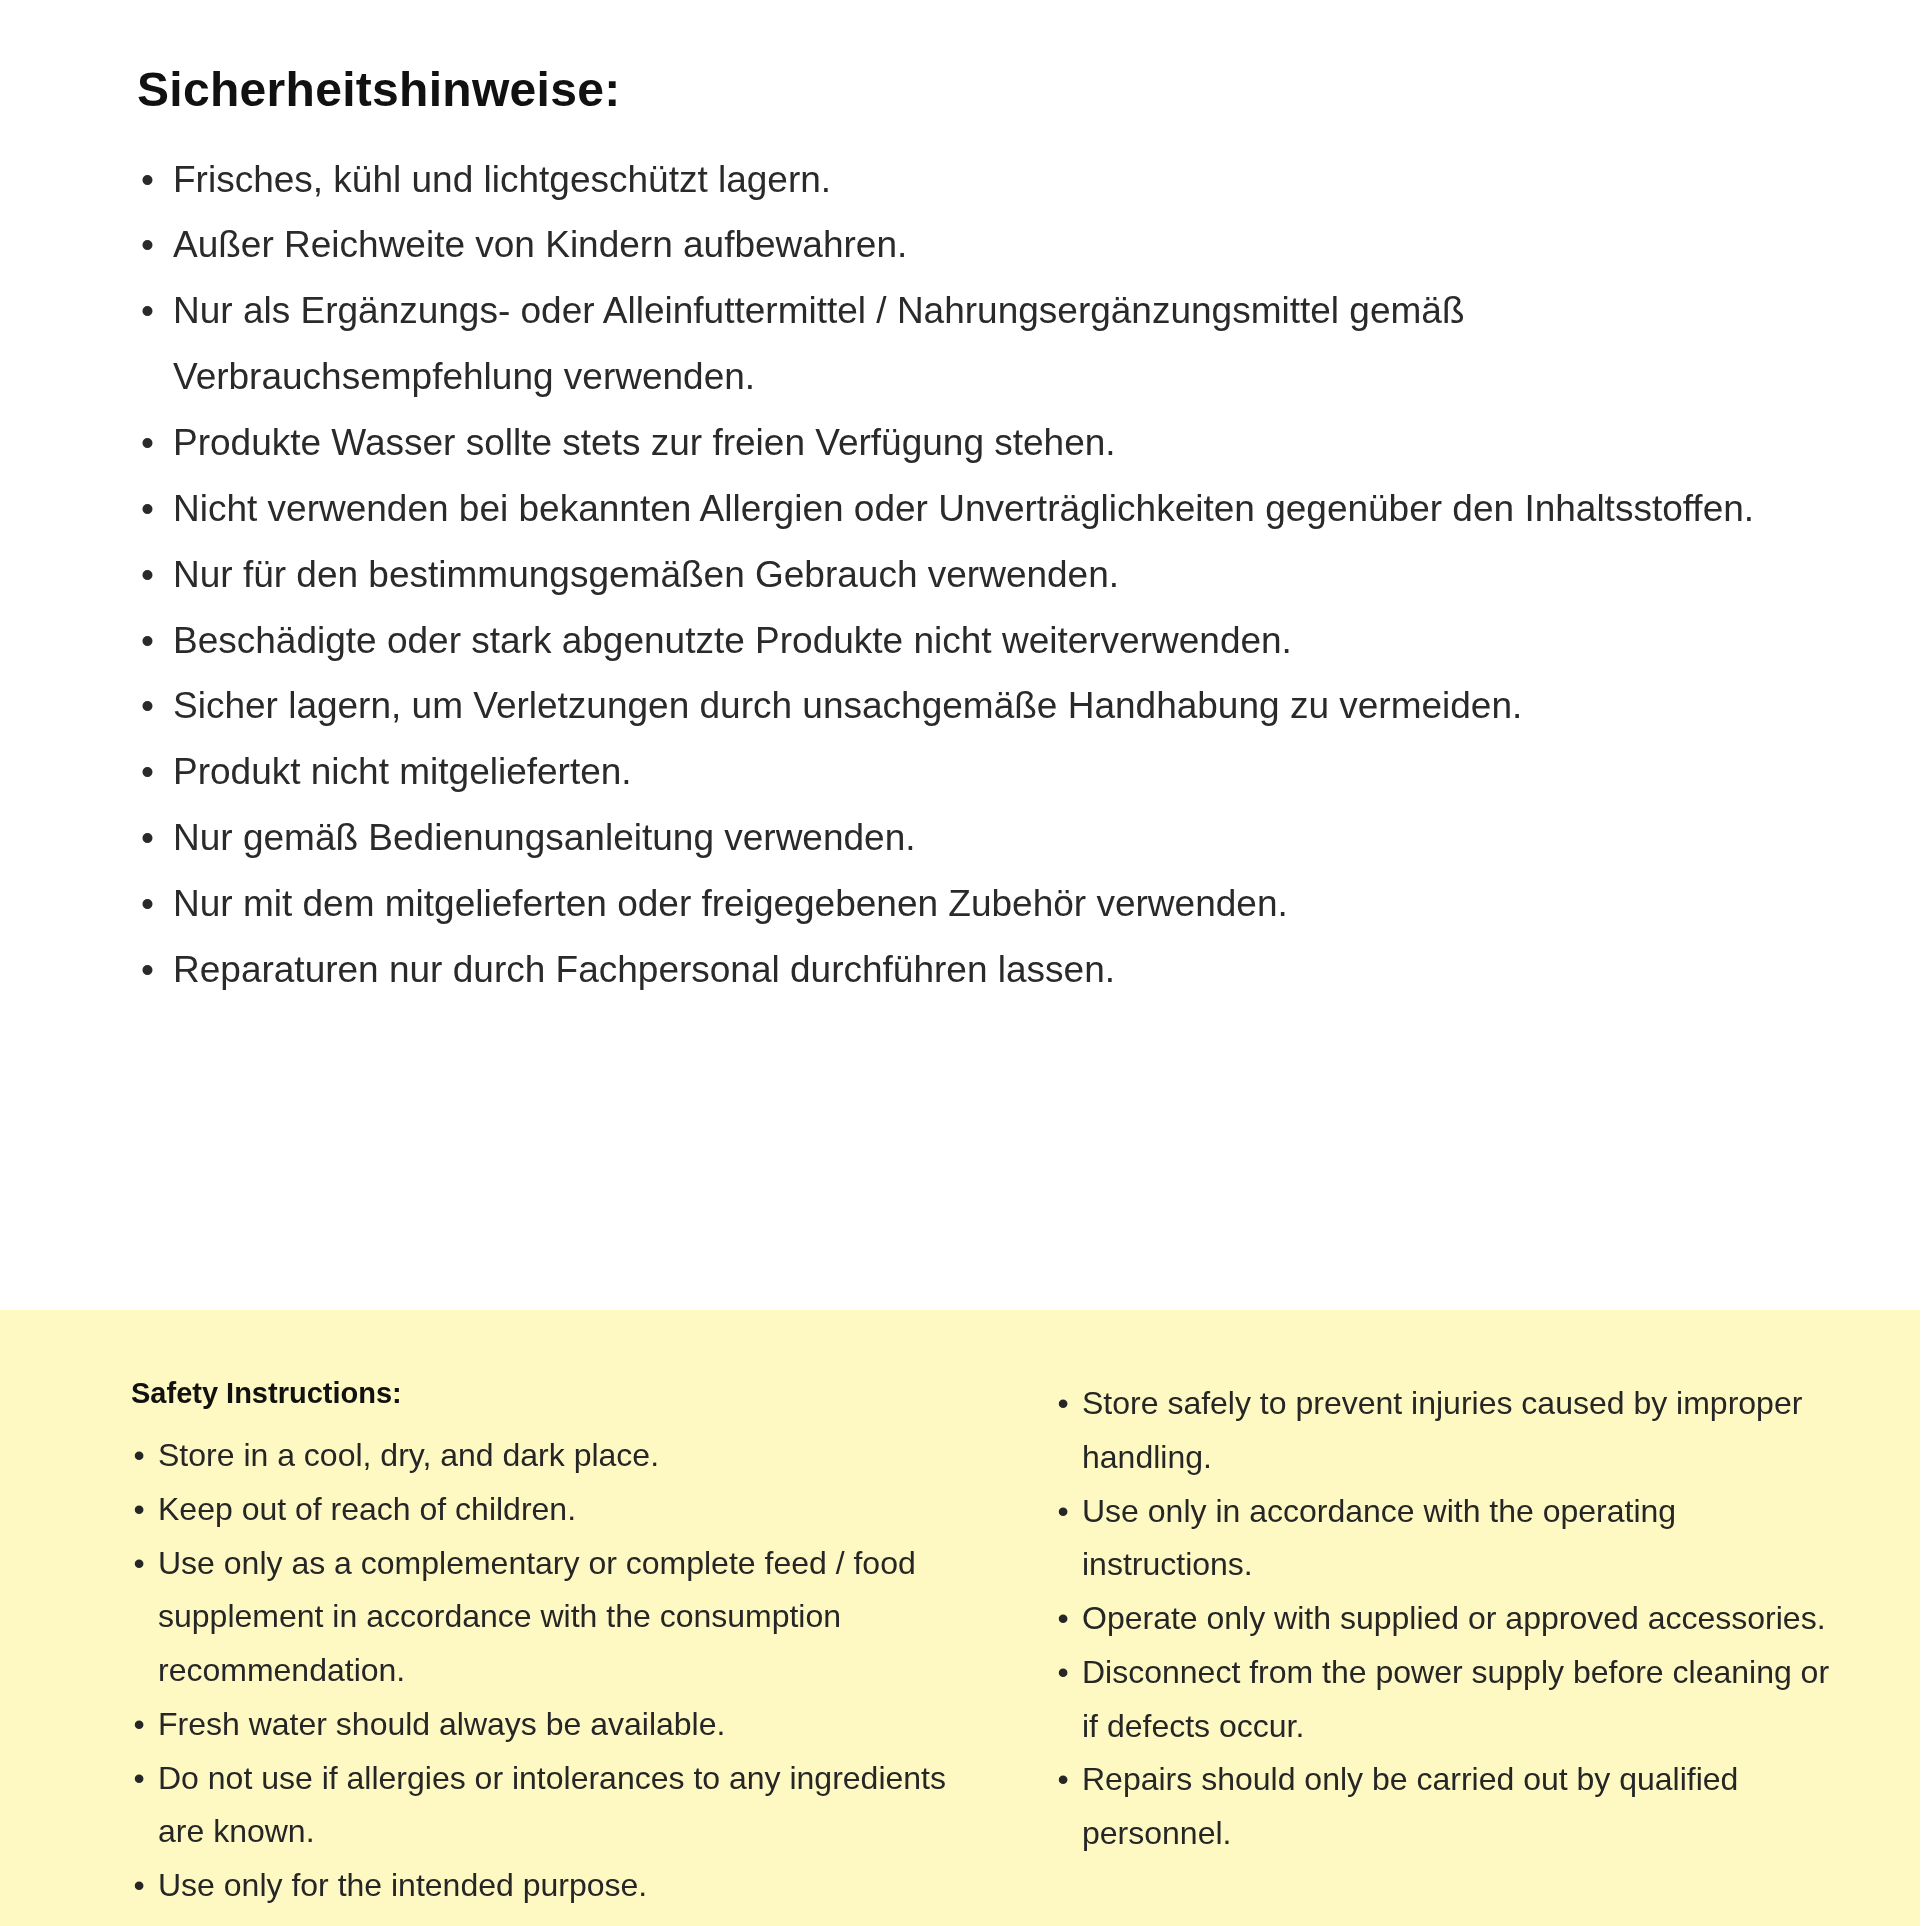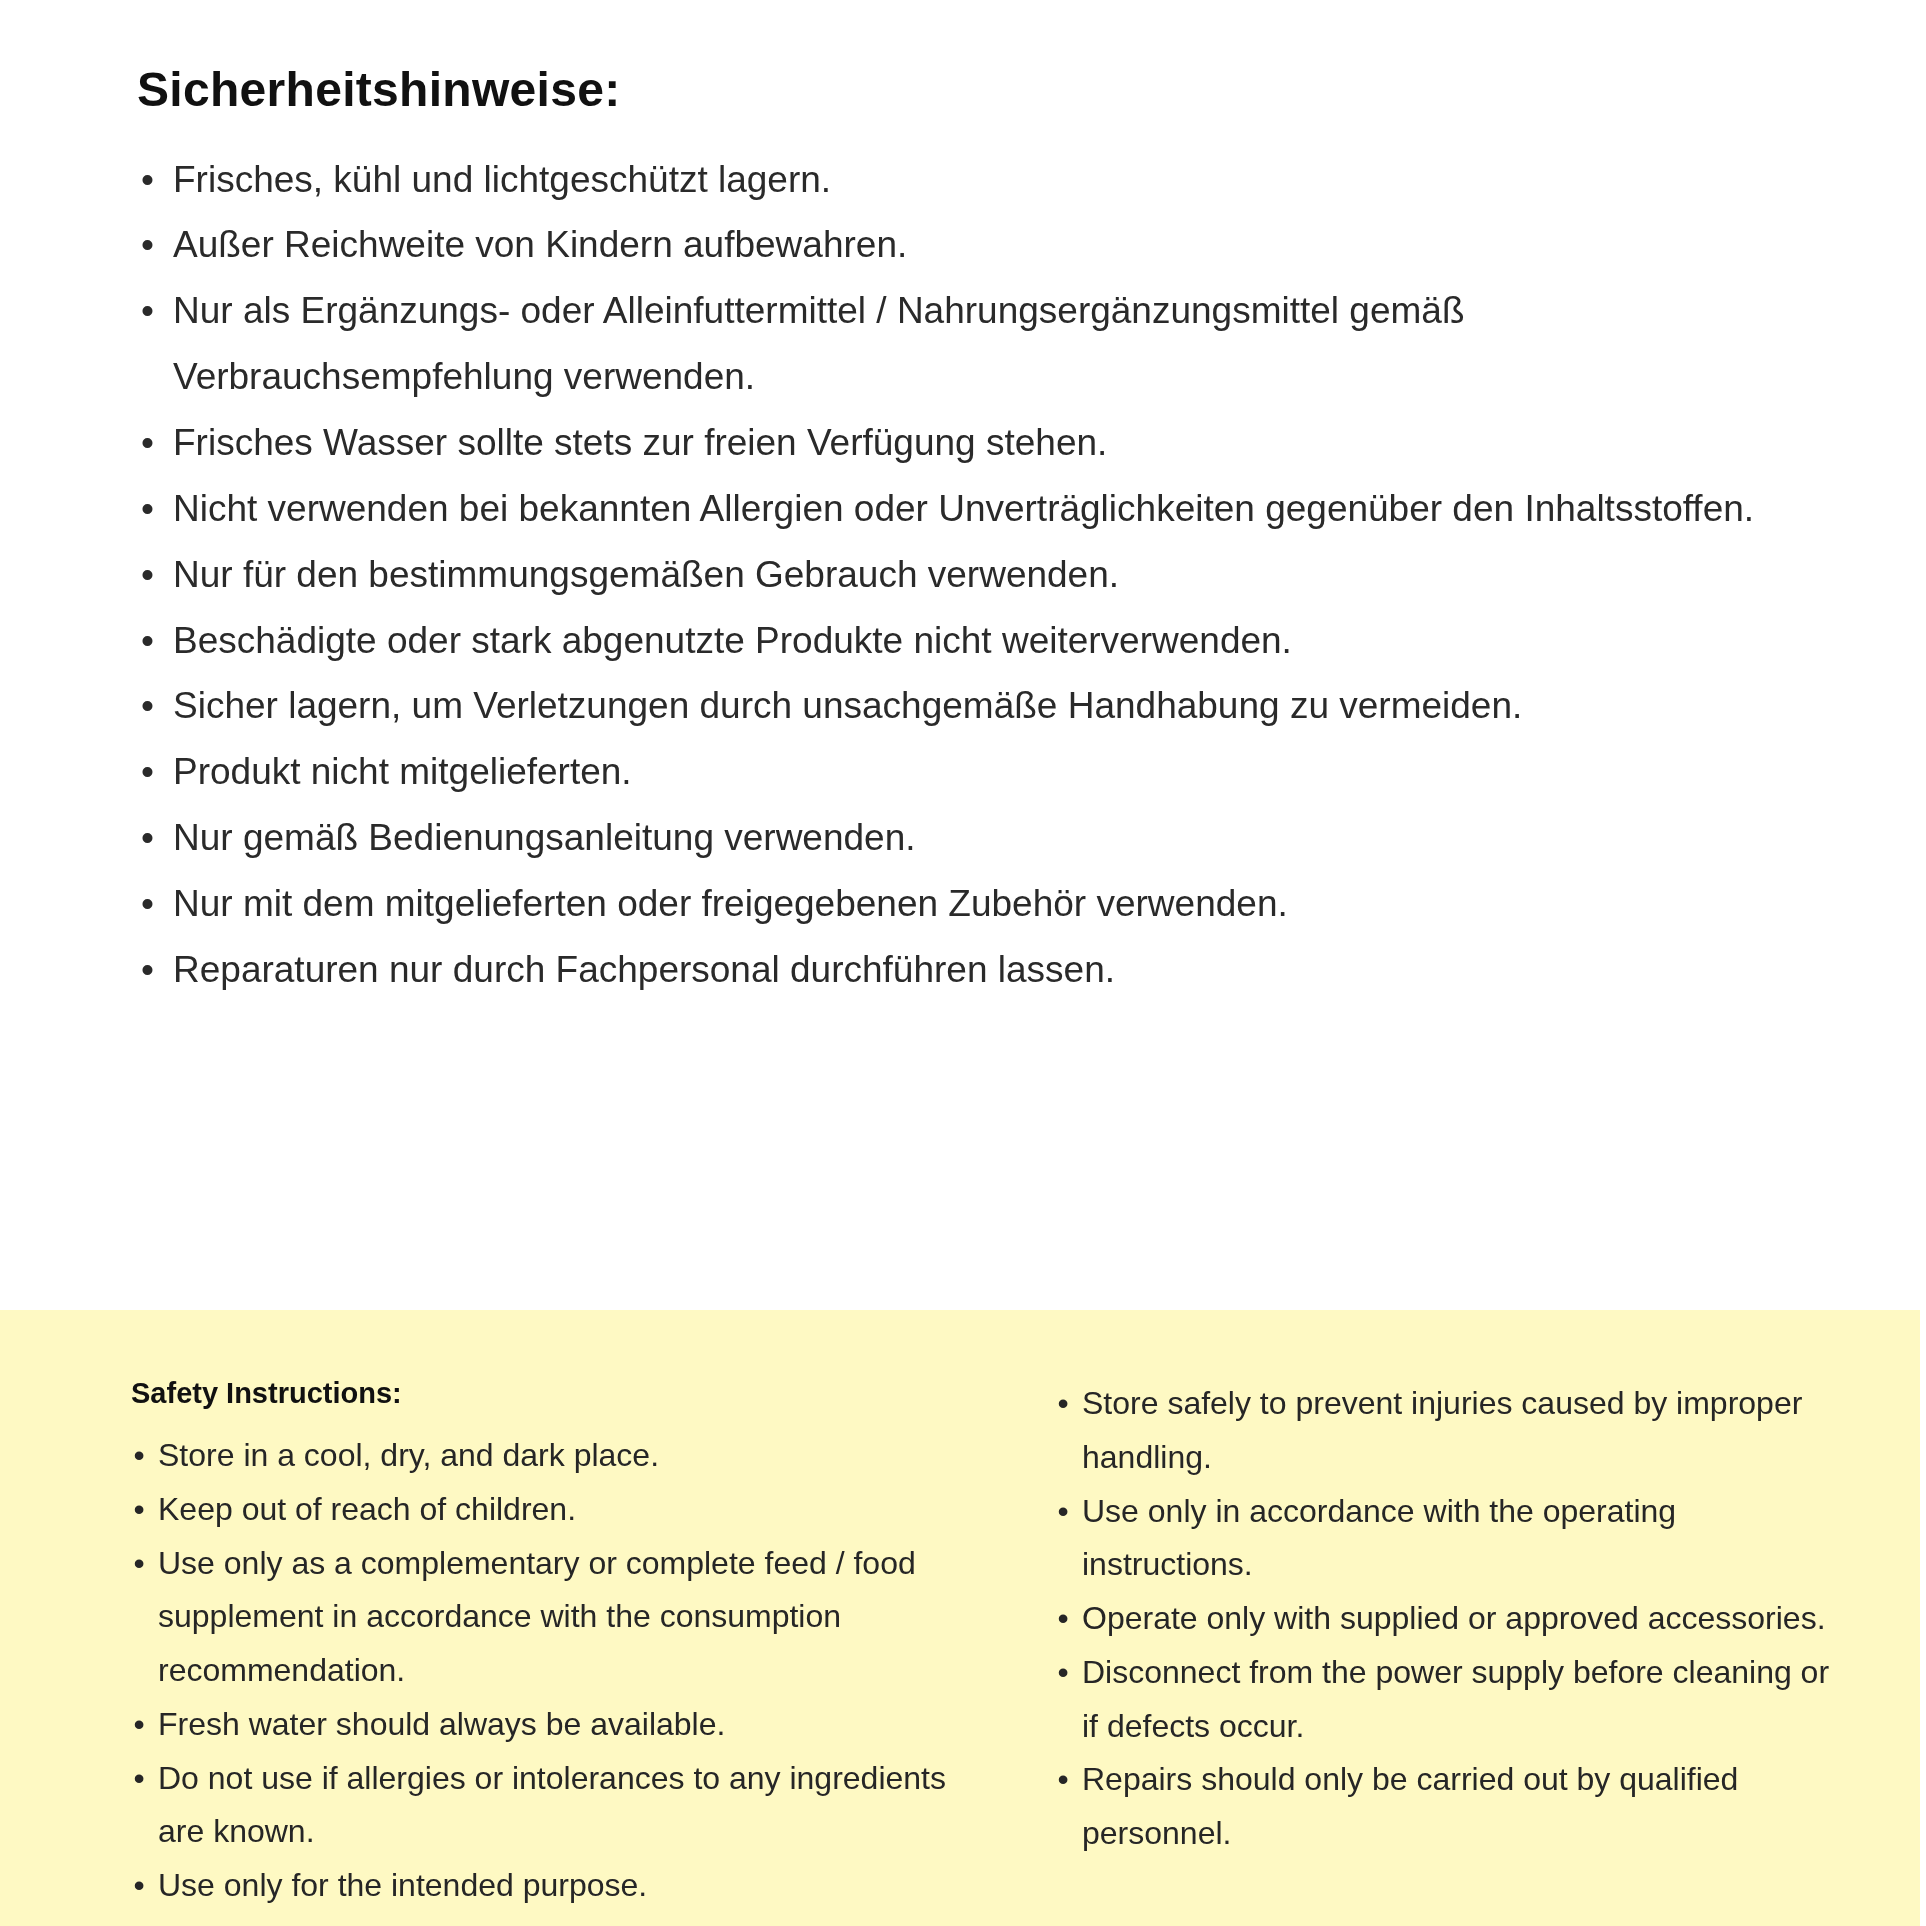--- a/index.html
+++ b/index.html
@@ -93,21 +93,21 @@
 <body>
 
 <div class="page">
 
   <section class="german-section">
     <h1 class="german-title">Sicherheitshinweise:</h1>
     <ul class="german-list">
         <li>Frisches, kühl und lichtgeschützt lagern.</li>
         <li>Außer Reichweite von Kindern aufbewahren.</li>
         <li>Nur als Ergänzungs- oder Alleinfuttermittel / Nahrungsergänzungsmittel gemäß Verbrauchsempfehlung verwenden.</li>
-        <li>Frisches Wasser sollte stets zur freien Verfügung stehen.</li>
+        <li>Produkte Wasser sollte stets zur freien Verfügung stehen.</li>
         <li>Nicht verwenden bei bekannten Allergien oder Unverträglichkeiten gegenüber den Inhaltsstoffen.</li>
         <li>Nur für den bestimmungsgemäßen Gebrauch verwenden.</li>
         <li>Beschädigte oder stark abgenutzte Produkte nicht weiterverwenden.</li>
         <li>Sicher lagern, um Verletzungen durch unsachgemäße Handhabung zu vermeiden.</li>
         <li>Produkt nicht mitgelieferten.</li>
         <li>Nur gemäß Bedienungsanleitung verwenden.</li>
         <li>Nur mit dem mitgelieferten oder freigegebenen Zubehör verwenden.</li>
         <li>Reparaturen nur durch Fachpersonal durchführen lassen.</li>
       </ul>
   </section>

